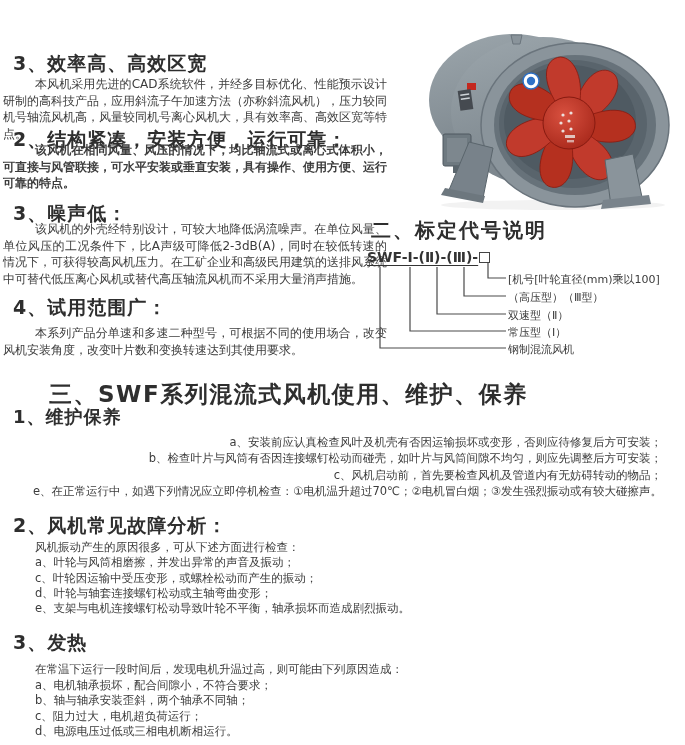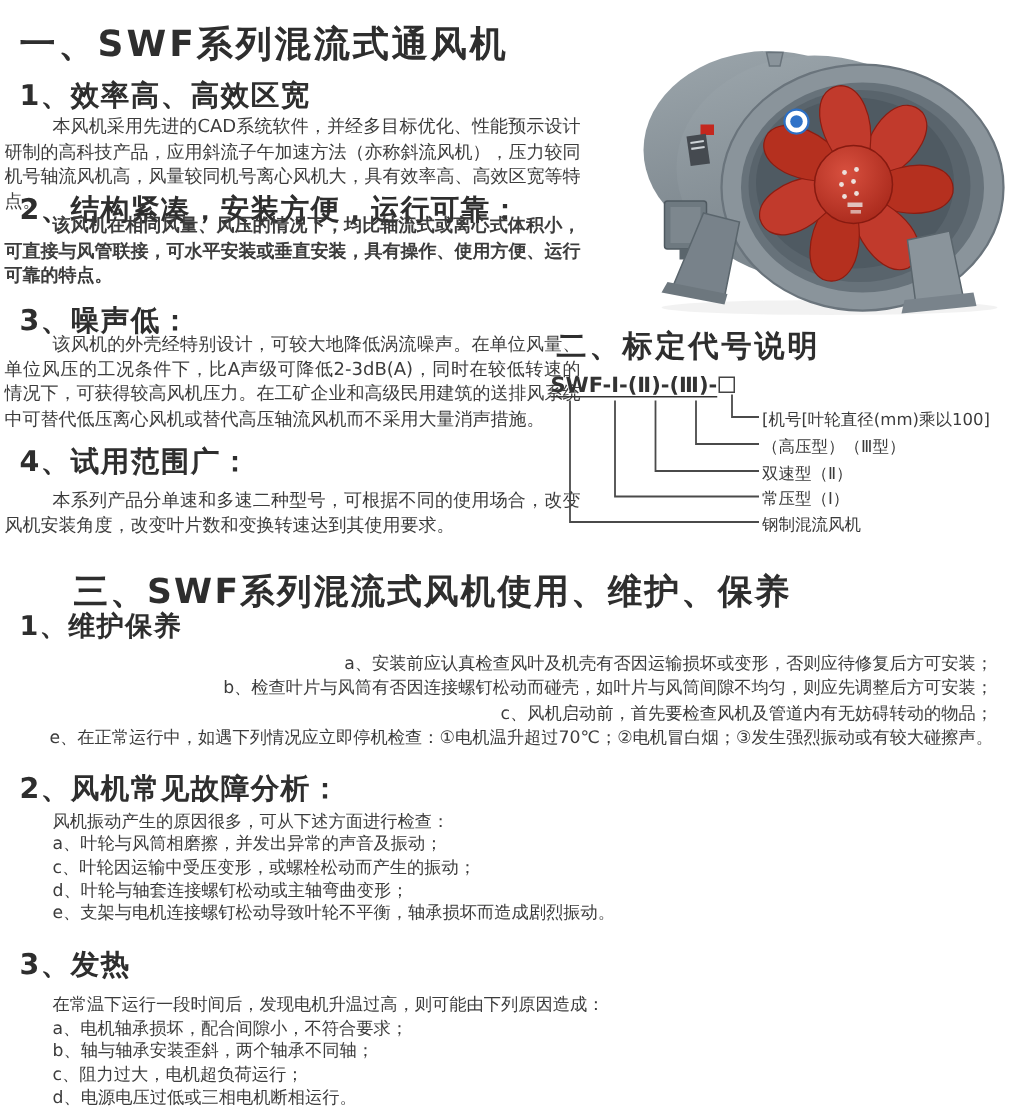--- a/index.html
+++ b/index.html
@@ -29,23 +29,22 @@
     display:inline-block; width:11px; height:11px; border:1.6px solid #444;
     vertical-align:-1px; margin-left:1px;
   }
   .diagram-label { position:absolute; left:508px; font-size:11px; color:#3a3a3a; white-space:nowrap; }
 </style>
 </head>
 <body>
 
 <div class="page">
 
-  <div class="abs h-main" style="left:13px; top:13px;">一、SWF系列混流式通风机</div>
 
-  <div class="abs h-sub" style="left:13px; top:51px;">1、效率高、高效区宽</div>
+  <div class="abs h-sub" style="left:13px; top:51px;">3、效率高、高效区宽</div>
   <div class="abs para" style="left:3px; top:76px;">本风机采用先进的CAD系统软件，并经多目标优化、性能预示设计研制的高科技产品，应用斜流子午加速方法（亦称斜流风机），压力较同机号轴流风机高，风量较同机号离心风机大，具有效率高、高效区宽等特点。</div>
 
   <div class="abs h-sub" style="left:13px; top:127px;">2、结构紧凑，安装方便，运行可靠：</div>
   <div class="abs para" style="left:3px; top:142px;font-weight:bold;">该风机在相同风量、风压的情况下，均比轴流式或离心式体积小，可直接与风管联接，可水平安装或垂直安装，具有操作、使用方便、运行可靠的特点。</div>
 
   <div class="abs h-sub" style="left:13px; top:201px;">3、噪声低：</div>
   <div class="abs para" style="left:3px; top:221px;">该风机的外壳经特别设计，可较大地降低涡流噪声。在单位风量、单位风压的工况条件下，比A声级可降低2-3dB(A)，同时在较低转速的情况下，可获得较高风机压力。在工矿企业和高级民用建筑的送排风系统中可替代低压离心风机或替代高压轴流风机而不采用大量消声措施。</div>
 
   <div class="abs h-sub" style="left:13px; top:295px;">4、试用范围广：</div>
   <div class="abs para" style="left:3px; top:325px;">本系列产品分单速和多速二种型号，可根据不同的使用场合，改变风机安装角度，改变叶片数和变换转速达到其使用要求。</div>

